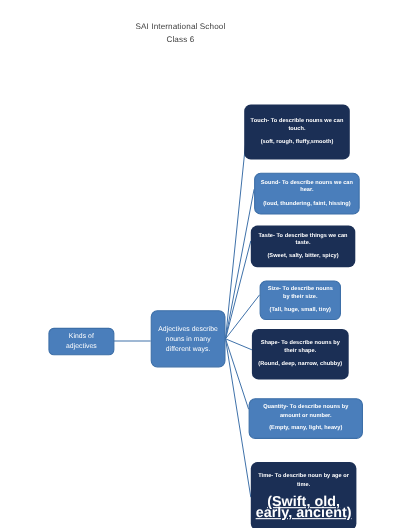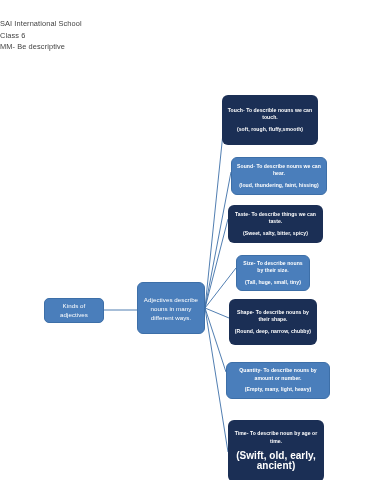--- a/index.html
+++ b/index.html
@@ -23,20 +23,21 @@
     width: 370px;
     height: 480px;
   }
 
   
   .header {
     position: absolute;
     left: 0;
     top: 18px;
     width: 328px;
+    text-align: center;
     font-size: 7.4px;
     line-height: 11.5px;
     color: #3f3f3f;
     letter-spacing: 0.1px;
   }
   .header div { white-space: nowrap; }
 
   
   svg.links {
     position: absolute;
@@ -97,34 +98,34 @@
   }
   .node.hub .l1 {
     font-weight: normal;
     font-size: 6.2px;
     line-height: 9px;
   }
 
   
   .node.time .l1 { font-size: 5.1px; }
   .node.time .l2 {
-    font-size: 10px;
+    font-size: 13px;
     line-height: 10.5px;
     margin-top: 6px;
+    text-decoration: underline;
   }
 </style>
 </head>
 <body>
 
 <div id="canvas">
 
   <div class="header">
     <div>SAI International School</div>
     <div>Class 6</div>
-    <div>MM- Be descriptive</div>
   </div>
 
   <svg class="links" viewBox="0 0 370 480" preserveAspectRatio="none">
     <g stroke="#3d6fa8" stroke-width="0.9" fill="none">
 
       <line x1="103" y1="310" x2="137" y2="310"></line>
 
       <line x1="205" y1="308" x2="226" y2="104"></line>
       <line x1="205" y1="308" x2="231" y2="172"></line>
       <line x1="205" y1="308" x2="228" y2="219"></line>

